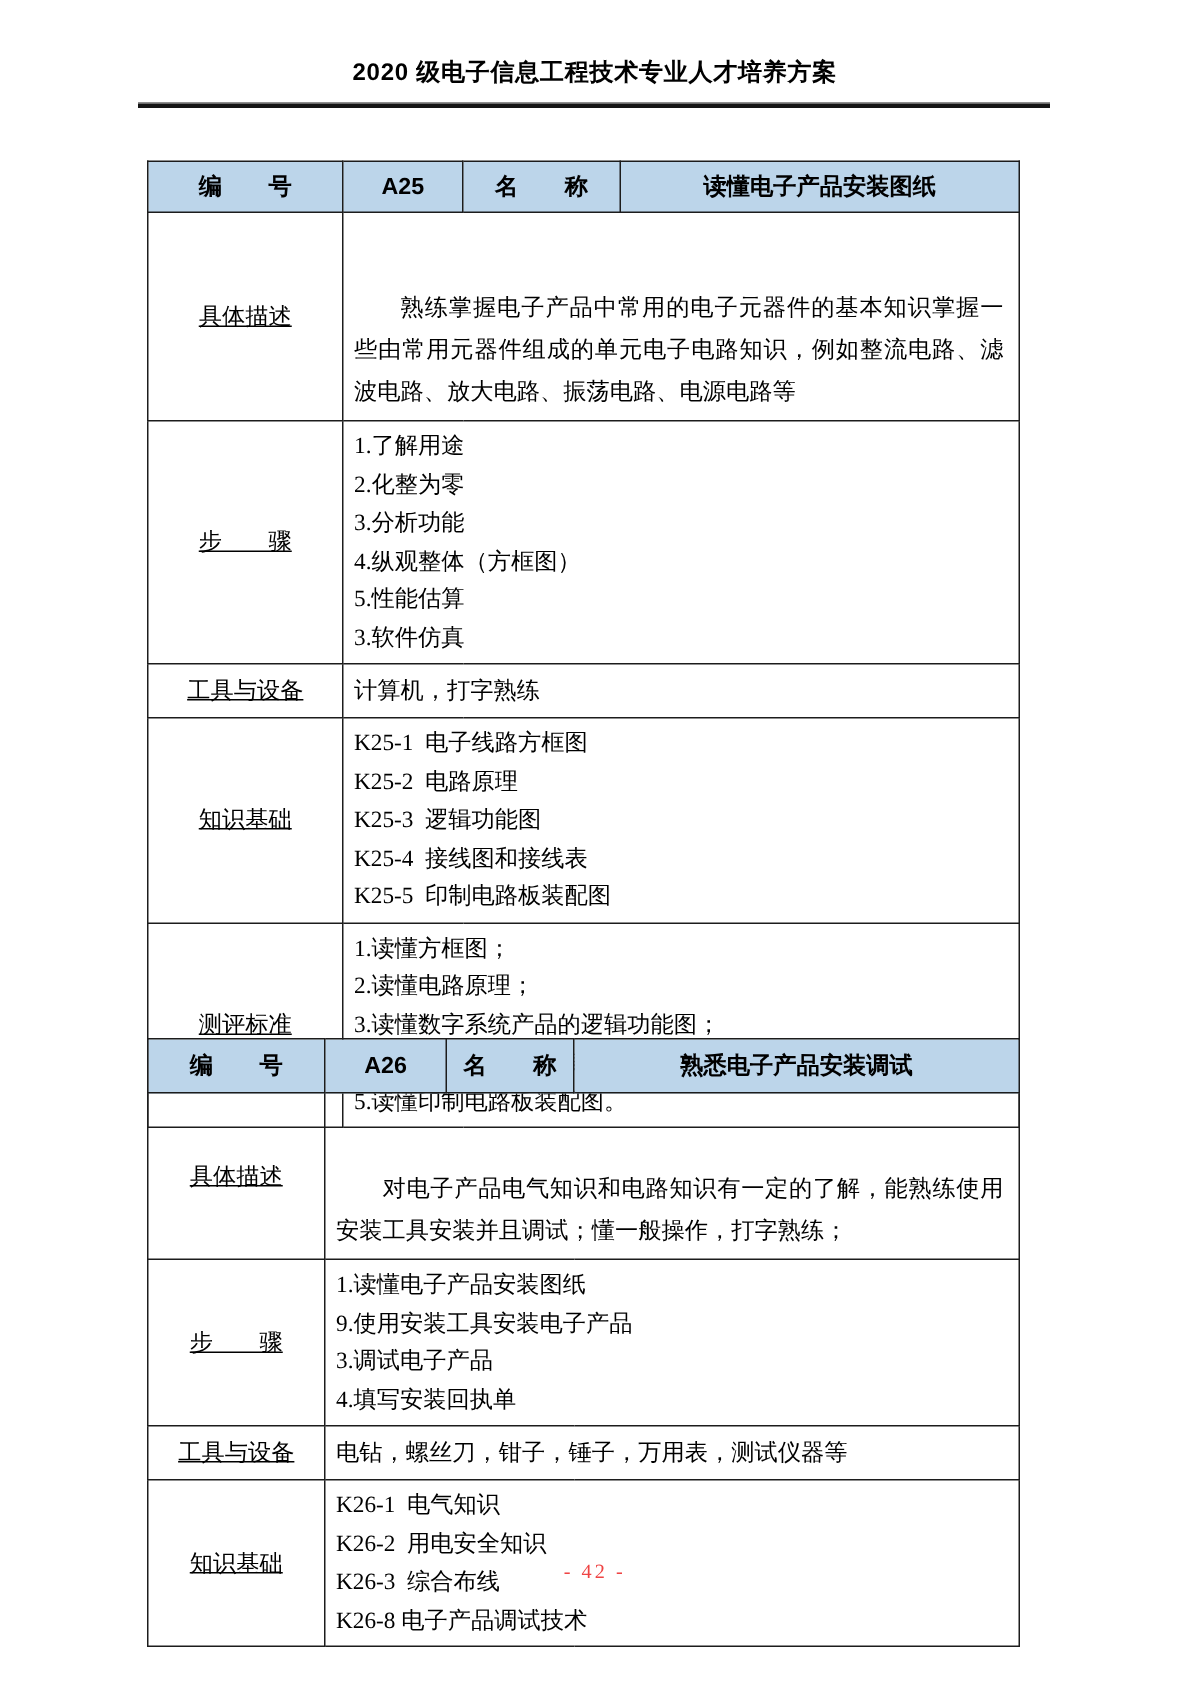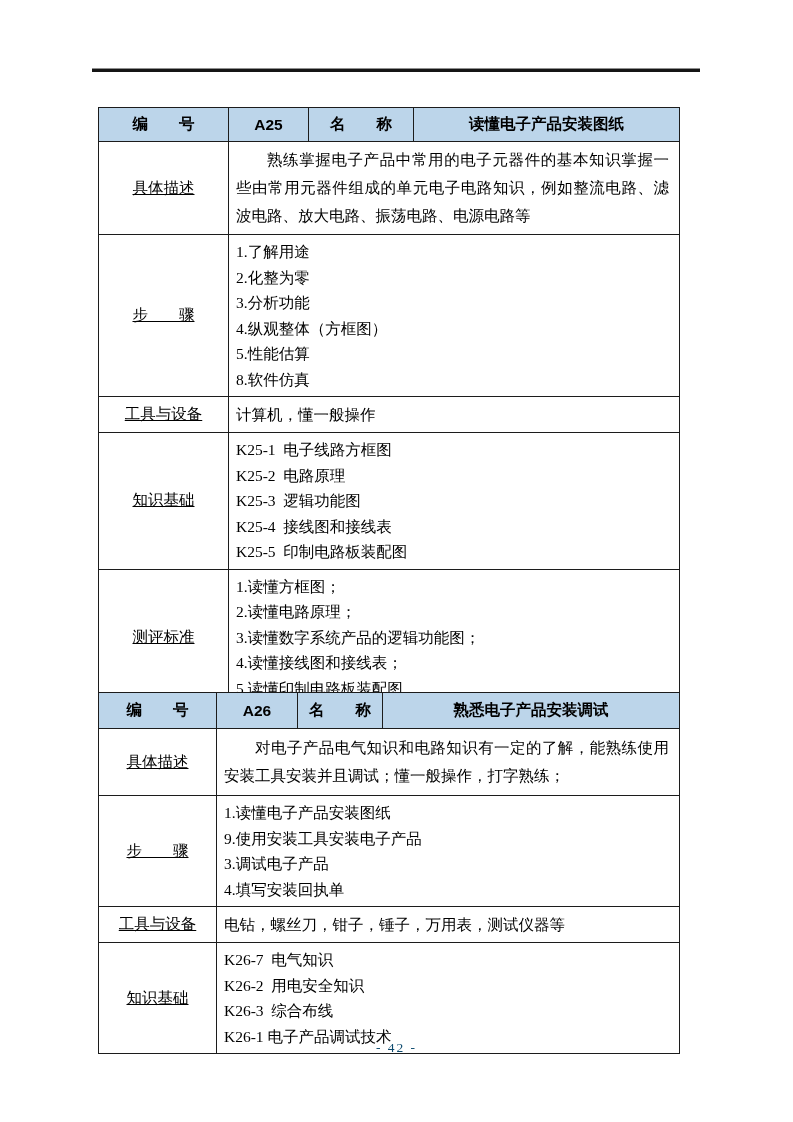--- a/index.html
+++ b/index.html
@@ -65,42 +65,44 @@
     font-size: 15.5px;
     white-space: pre-wrap;
     padding: 0 2px;
     text-decoration: underline;
   }
   td.content-cell { padding: 4px 10px 4px 7px; }
   .para {
     line-height: 28px;
     text-indent: 2em;
     text-align: justify;
+    margin-top: 46px;
   }
   .line {
     line-height: 25.5px;
     white-space: pre-wrap;
   }
 
   .page-number {
     position: absolute;
     top: 1040px;
     left: 0;
     width: 100%;
     text-align: center;
     font-size: 13.5px;
     letter-spacing: 2px;
-    color: #0c4a6e;
+    color: #ef4444;
   }
 </style>
 </head>
 <body>
 
 <div class="page">
 
+  <div class="doc-title">2020 级电子信息工程技术专业人才培养方案</div>
   <div class="header-rule"></div>
 
   <table class="spec-table" style="top:107px;">
     <colgroup>
       <col style="width:130px">
         <col style="width:80px">
         <col style="width:105px">
         <col>
     </colgroup>
     <tbody>
@@ -117,27 +119,27 @@
         </td>
       </tr>
       <tr style="height:155px">
         <td class="label-cell">步　　骤</td>
         <td class="content-cell" colspan="3">
           <div class="line">1.了解用途</div>
           <div class="line">2.化整为零</div>
           <div class="line">3.分析功能</div>
           <div class="line">4.纵观整体（方框图）</div>
           <div class="line">5.性能估算</div>
-          <div class="line">8.软件仿真</div>
+          <div class="line">3.软件仿真</div>
         </td>
       </tr>
       <tr style="height:36px">
         <td class="label-cell">工具与设备</td>
         <td class="content-cell" colspan="3">
-          <div class="line">计算机，懂一般操作</div>
+          <div class="line">计算机，打字熟练</div>
         </td>
       </tr>
       <tr style="height:124px">
         <td class="label-cell">知识基础</td>
         <td class="content-cell" colspan="3">
           <div class="line">K25-1  电子线路方框图</div>
           <div class="line">K25-2  电路原理</div>
           <div class="line">K25-3  逻辑功能图</div>
           <div class="line">K25-4  接线图和接线表</div>
           <div class="line">K25-5  印制电路板装配图</div>
@@ -187,24 +189,24 @@
       </tr>
       <tr style="height:36px">
         <td class="label-cell">工具与设备</td>
         <td class="content-cell" colspan="3">
           <div class="line">电钻，螺丝刀，钳子，锤子，万用表，测试仪器等</div>
         </td>
       </tr>
       <tr style="height:99px">
         <td class="label-cell">知识基础</td>
         <td class="content-cell" colspan="3">
-          <div class="line">K26-7  电气知识</div>
+          <div class="line">K26-1  电气知识</div>
           <div class="line">K26-2  用电安全知识</div>
           <div class="line">K26-3  综合布线</div>
-          <div class="line">K26-1 电子产品调试技术</div>
+          <div class="line">K26-8 电子产品调试技术</div>
         </td>
       </tr>
     </tbody>
   </table>
 
   <div class="page-number">- 42 -</div>
 
 </div>
 
 </body></html>

